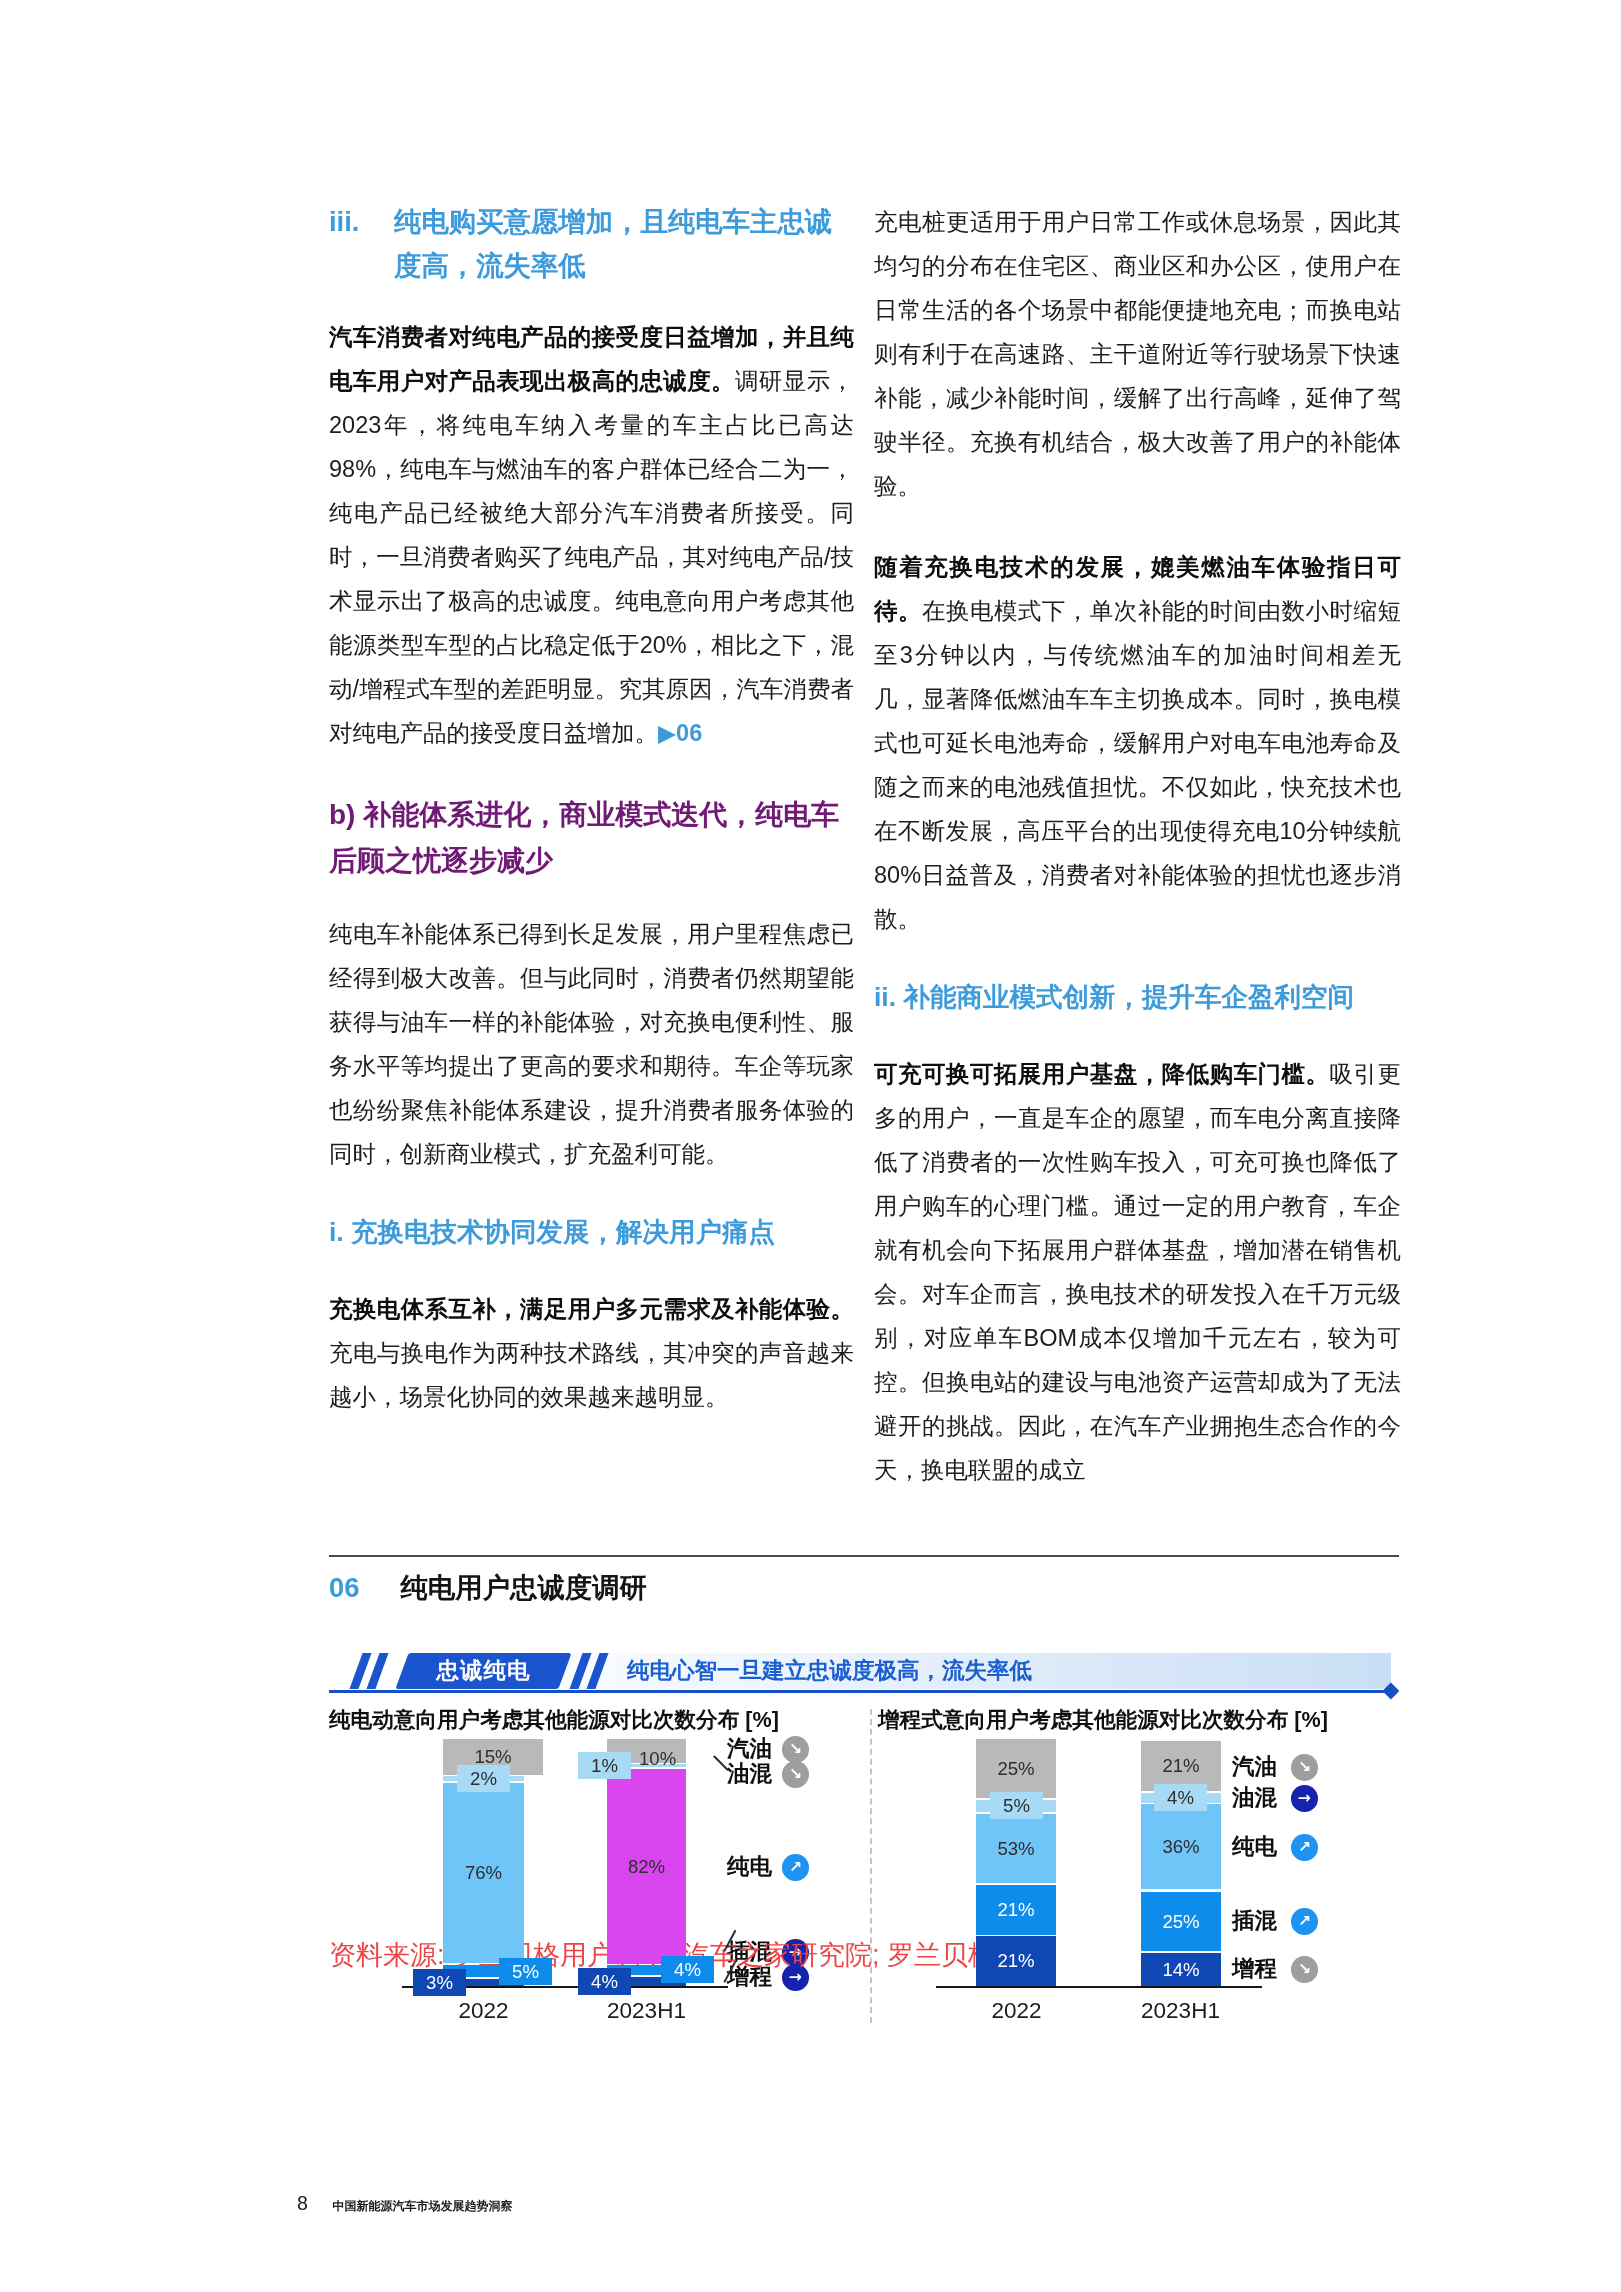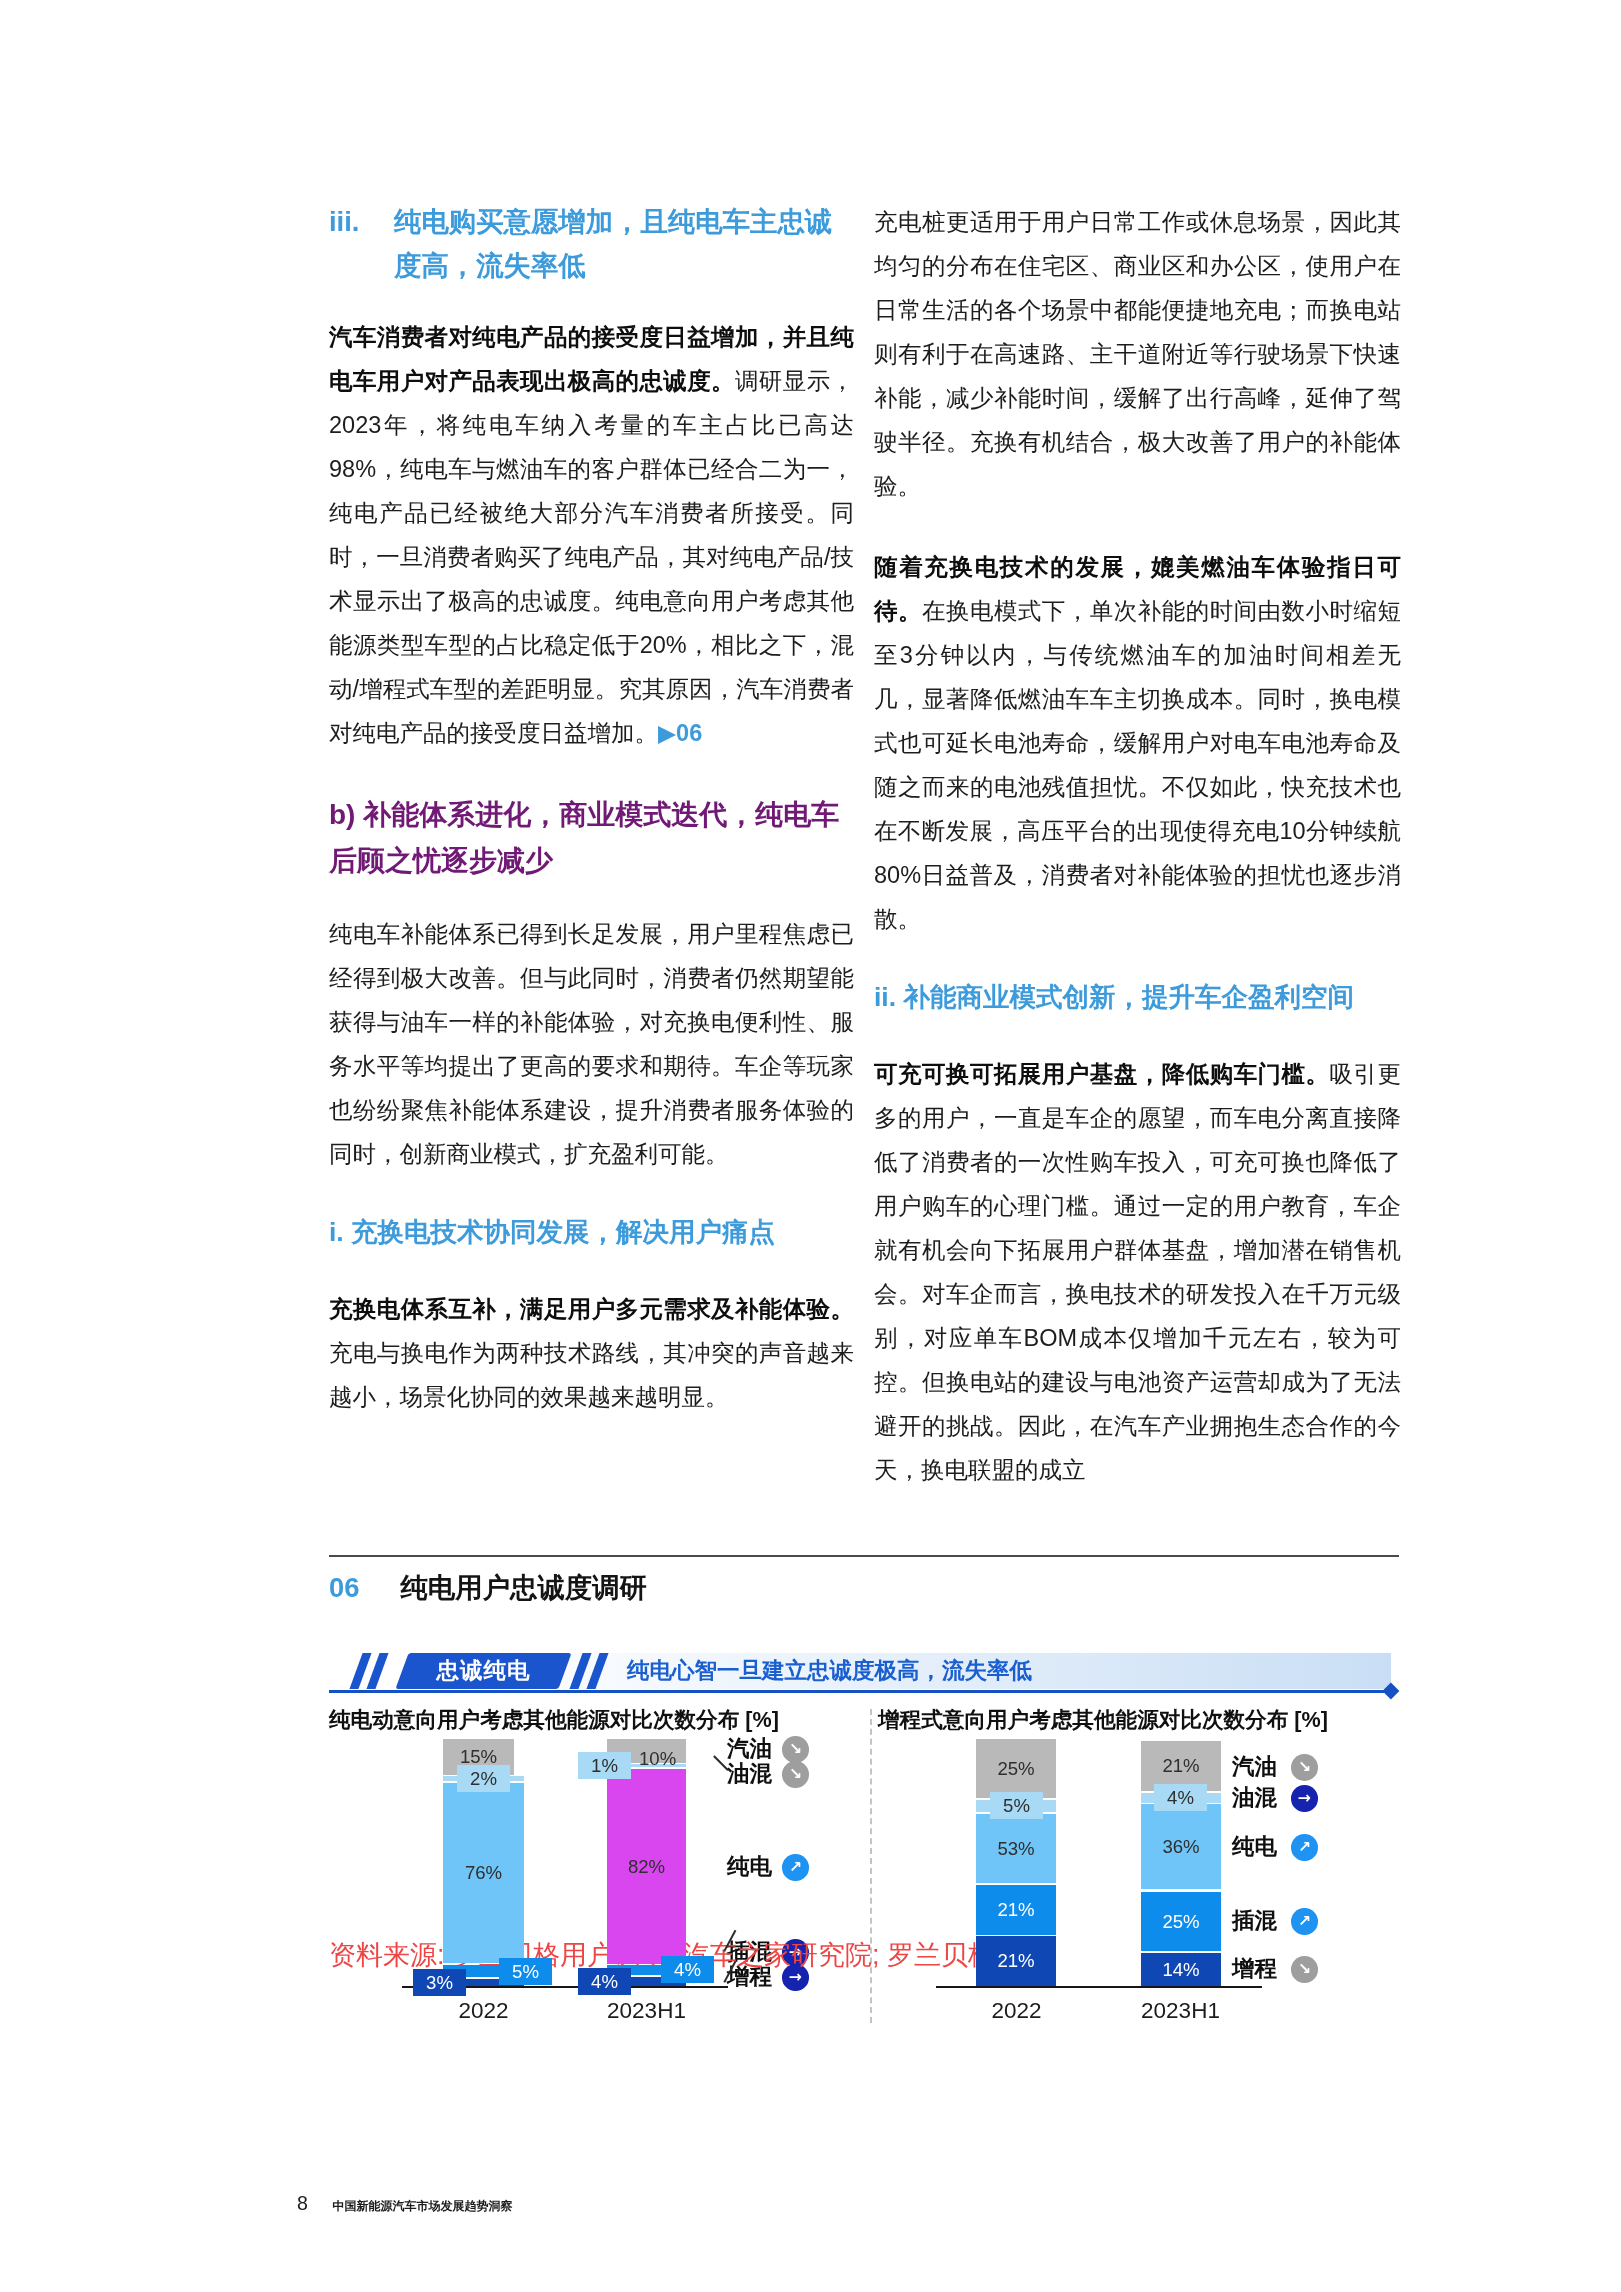--- a/index.html
+++ b/index.html
@@ -117,21 +117,21 @@
       <div class="ctitle">纯电动意向用户考虑其他能源对比次数分布 [%]</div>
       <div class="seg" style="left: 114px; top: 274px; width: 81px; height: 7.1px; background: rgb(15, 71, 181);"></div>
       <div class="chip" style="left: 84px; top: 264px; background: rgb(15, 71, 181); color: rgb(255, 255, 255);">3%</div>
       <div class="seg" style="left: 114px; top: 260px; width: 81px; height: 12px; background: rgb(13, 140, 235);"></div>
       <div class="chip" style="left: 170px; top: 253px; background: rgb(13, 140, 235); color: rgb(255, 255, 255);">5%</div>
       <div class="seg" style="left: 114px; top: 78px; width: 81px; height: 180px; background: rgb(111, 197, 247);">
         <span class="inlabel" style="line-height: 180px; color: rgb(47, 47, 47);">76%</span>
       </div>
       <div class="seg" style="left: 114px; top: 71px; width: 81px; height: 4.7px; background: rgb(168, 218, 245);"></div>
       <div class="chip" style="left: 128px; top: 60px; background: rgb(168, 218, 245); color: rgb(47, 47, 47);">2%</div>
-      <div class="seg" style="left: 114px; top: 34px; width: 71px; height: 36px; background: rgb(185, 185, 185);">
+      <div class="seg" style="left: 114px; top: 34px; width: 100px; height: 36px; background: rgb(185, 185, 185);">
         <span class="inlabel" style="line-height: 36px; color: rgb(47, 47, 47);">15%</span>
       </div>
       <div class="catlabel" style="left: 86px; top: 293px;">2022</div>
       <div class="seg" style="left: 278px; top: 272px; width: 79px; height: 9.5px; background: rgb(15, 71, 181);"></div>
       <div class="chip" style="left: 249px; top: 263px; background: rgb(15, 71, 181); color: rgb(255, 255, 255);">4%</div>
       <div class="seg" style="left: 278px; top: 260px; width: 79px; height: 9.5px; background: rgb(13, 140, 235);"></div>
       <div class="chip" style="left: 332px; top: 251px; background: rgb(13, 140, 235); color: rgb(255, 255, 255);">4%</div>
       <div class="seg" style="left: 278px; top: 64px; width: 79px; height: 195px; background: #d946ef;">
         <span class="inlabel" style="line-height: 195px; color: rgb(47, 47, 47);">82%</span>
       </div>

